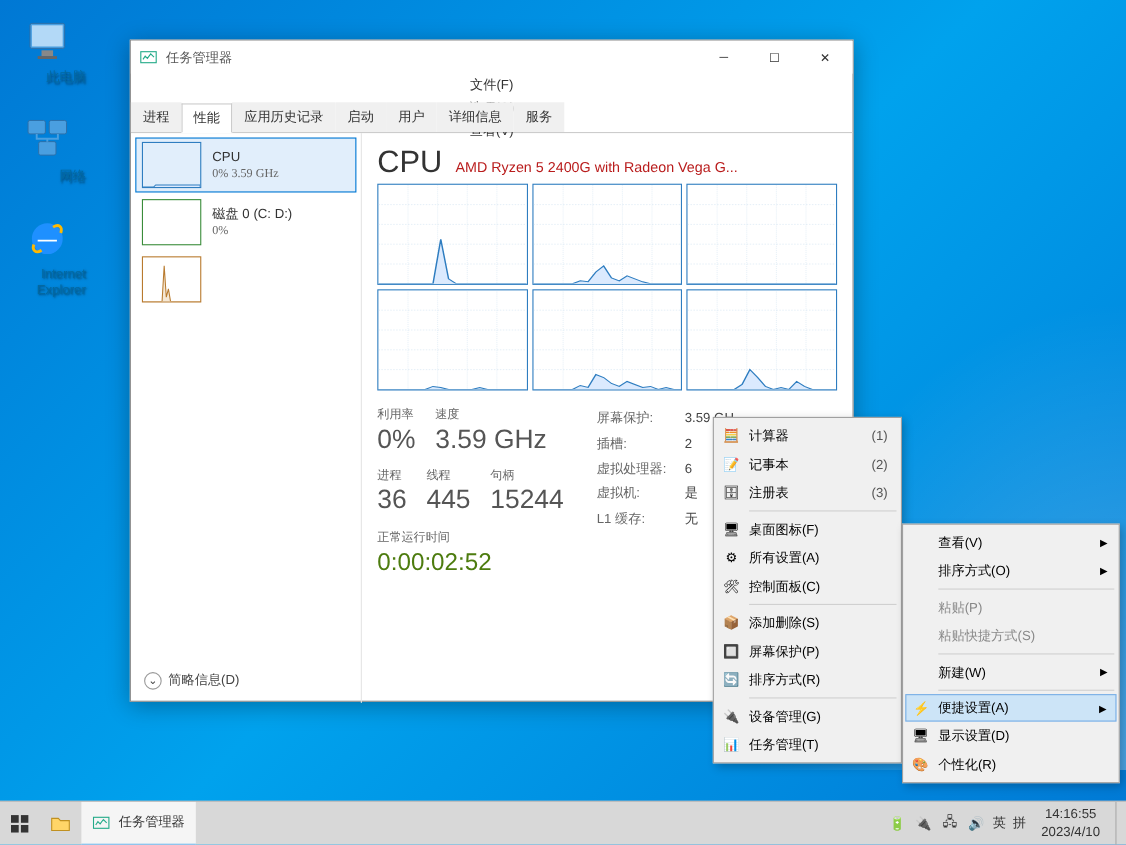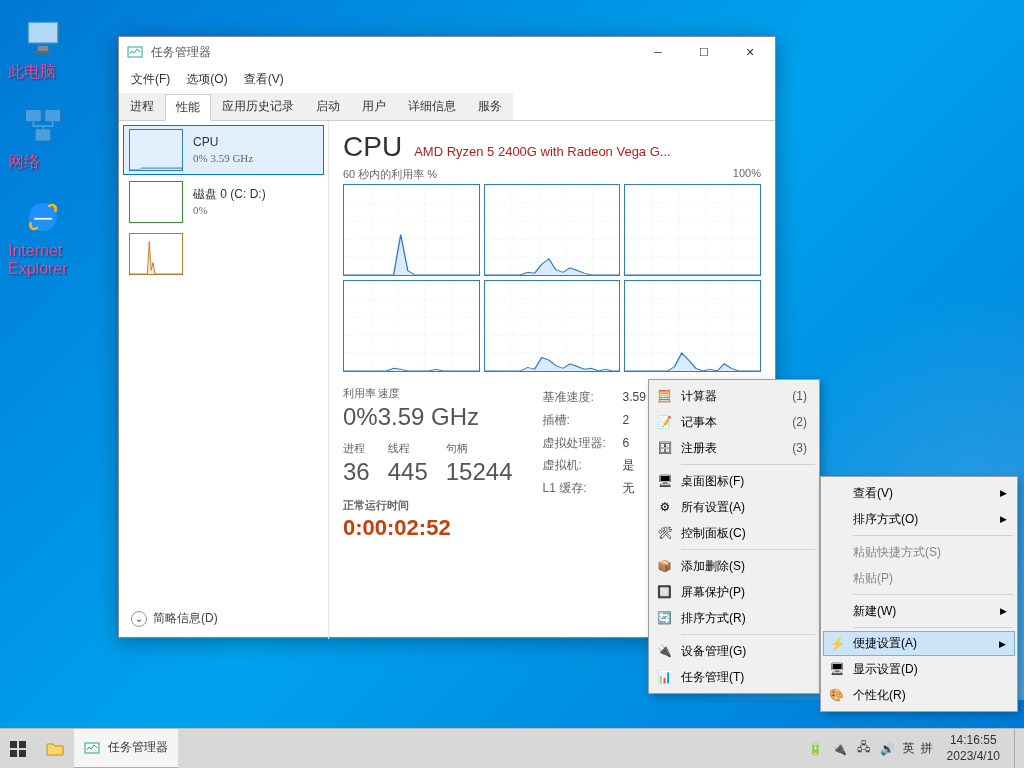--- a/index.html
+++ b/index.html
@@ -1,28 +1,28 @@
 <!DOCTYPE html>
 <html><head>
 <meta charset="utf-8">
 <style>
 * { margin: 0; padding: 0; box-sizing: border-box; font-family: "Microsoft YaHei", "Segoe UI", sans-serif; }
 body { width: 1024px; height: 768px; background: linear-gradient(135deg, #0078d4 0%, #00a2ed 50%, #0078d4 100%); overflow: hidden; position: relative; }
 
 
-.desktop-icon { position: absolute; width: 70px; text-align: left; color: #ec4899; font-size: 16px; text-shadow: 1px 1px 2px rgba(0,0,0,0.5); cursor: pointer; }
+.desktop-icon { position: absolute; width: 70px; text-align: right; color: #0369a1; font-size: 12px; text-shadow: 1px 1px 2px rgba(0,0,0,0.5); cursor: pointer; }
 .desktop-icon .icon-img { width: 42px; height: 42px; margin: 0 auto 4px; display: flex; align-items: center; justify-content: center; }
 
 
 .window { position: absolute; left: 118px; top: 36px; width: 658px; height: 602px; background: white; border: 1px solid #888; box-shadow: 0 4px 20px rgba(0,0,0,0.3); }
 .titlebar { height: 30px; background: white; display: flex; align-items: center; padding: 0 2px 0 8px; }
 .titlebar-icon { width: 16px; height: 16px; margin-right: 8px; }
 .titlebar-text { flex: 1; font-size: 12px; color: #555; }
 .win-btn { width: 46px; height: 30px; display: flex; align-items: center; justify-content: center; font-size: 11px; color: #333; }
-.menubar { height: 24px; display: flex; align-items: center; padding: 0 4px; font-size: 12px; color: #333; }
+.menubar { height: 24px; display: flex; align-items: center; padding: 0 4px; font-size: 12px; color: #333; flex-direction: column; }
 .menubar span { padding: 2px 8px; }
 .tabbar { height: 28px; display: flex; border-bottom: 1px solid #ccc; margin-top: 2px; }
 .tab { padding: 4px 10px; font-size: 12px; border: 1px solid transparent; background: #f0f0f0; color: #333; }
 .tab.active { background: white; border: 1px solid #ccc; border-bottom: 1px solid white; position: relative; top: 1px; text-align: center; }
 
 
 .content { display: flex; height: calc(100% - 82px); }
 .sidebar { width: 210px; padding: 4px; border-right: 1px solid #e5e5e5; }
 .sidebar-item { display: flex; align-items: center; padding: 4px 6px; margin-bottom: 2px; }
 .sidebar-item.selected { background: #e1eefb; border: 1px solid #0078d4; padding: 3px 5px; }
@@ -41,22 +41,22 @@
 .chart { border: 1px solid #2e7dc0; height: 92px; position: relative; overflow: hidden; }
 .chart svg { width: 100%; height: 100%; }
 
 .stats { display: flex; gap: 30px; margin-top: 14px; font-size: 12px; }
 .stat-group .label { color: #666; font-size: 11px; }
 .stat-group .value { font-size: 24px; color: #555; margin-top: 2px; }
 .stat-pairs { font-size: 12px; color: #444; line-height: 1.9; }
 .stat-pairs .row { display: flex; }
 .stat-pairs .k { width: 80px; color: #666; }
 
-.uptime { margin-top: 12px; font-size: 11px; color: #666; font-weight: bold; }
-.uptime-val { font-size: 22px; color: #c2410c; margin-top: 2px; }
+.uptime { margin-top: 12px; font-size: 11px; color: #666; }
+.uptime-val { font-size: 22px; color: #4d7c0f; margin-top: 2px; }
 
 .footer-link { position: absolute; bottom: 10px; left: 12px; font-size: 12px; color: #444; display: flex; align-items: center; gap: 6px; }
 .footer-link .chev { width: 16px; height: 16px; border: 1px solid #999; border-radius: 50%; display: flex; align-items: center; justify-content: center; font-size: 10px; }
 
 
 .context-menu { position: absolute; background: #f0f0f0; border: 1px solid #a0a0a0; box-shadow: 3px 3px 8px rgba(0,0,0,0.25); padding: 3px 2px; font-size: 12px; }
 .ctx1 { left: 648px; top: 379px; width: 172px; }
 .ctx2 { left: 820px; top: 476px; width: 198px; }
 .menu-item { display: flex; align-items: center; height: 26px; padding: 0 22px 0 30px; position: relative; color: #000; }
 .menu-item .micon { position: absolute; left: 6px; width: 16px; height: 16px; display: flex; align-items: center; justify-content: center; }
@@ -178,24 +178,20 @@
             </svg>
         </div>
       </div>
     </div>
 
     <div class="main">
       <div class="main-title">
         <h1>CPU</h1>
         <span class="sub">AMD Ryzen 5 2400G with Radeon Vega G...</span>
       </div>
-      <div class="chart-label">
-        <span>60 秒内的利用率 %</span>
-        <span>100%</span>
-      </div>
       <div class="charts" id="cpu-charts">
           <div class="chart"><svg viewBox="0 0 100 100" preserveAspectRatio="none">
     <line x1="0" y1="20" x2="100" y2="20" stroke="#d5e5f2" stroke-width="0.5" stroke-dasharray="1,1"></line>
               <line x1="0" y1="40" x2="100" y2="40" stroke="#d5e5f2" stroke-width="0.5" stroke-dasharray="1,1"></line>
               <line x1="0" y1="60" x2="100" y2="60" stroke="#d5e5f2" stroke-width="0.5" stroke-dasharray="1,1"></line>
               <line x1="0" y1="80" x2="100" y2="80" stroke="#d5e5f2" stroke-width="0.5" stroke-dasharray="1,1"></line>
               <line x1="20" y1="0" x2="20" y2="100" stroke="#d5e5f2" stroke-width="0.5" stroke-dasharray="1,1"></line>
               <line x1="40" y1="0" x2="40" y2="100" stroke="#d5e5f2" stroke-width="0.5" stroke-dasharray="1,1"></line>
               <line x1="60" y1="0" x2="60" y2="100" stroke="#d5e5f2" stroke-width="0.5" stroke-dasharray="1,1"></line>
               <line x1="80" y1="0" x2="80" y2="100" stroke="#d5e5f2" stroke-width="0.5" stroke-dasharray="1,1"></line>
@@ -259,21 +255,21 @@
               <line x1="40" y1="0" x2="40" y2="100" stroke="#d5e5f2" stroke-width="0.5" stroke-dasharray="1,1"></line>
               <line x1="60" y1="0" x2="60" y2="100" stroke="#d5e5f2" stroke-width="0.5" stroke-dasharray="1,1"></line>
               <line x1="80" y1="0" x2="80" y2="100" stroke="#d5e5f2" stroke-width="0.5" stroke-dasharray="1,1"></line>
     <polygon points="0,100 0,100 5.263157894736842,100 10.526315789473683,100 15.789473684210526,100 21.052631578947366,100 26.31578947368421,100 31.57894736842105,100 36.84210526315789,95 42.10526315789473,80 47.368421052631575,88 52.63157894736842,97 57.89473684210527,100 63.1578947368421,98 68.42105263157895,100 73.68421052631578,92 78.94736842105263,97 84.21052631578947,100 89.47368421052632,100 94.73684210526315,100 100,100 100,100" fill="#dbeafe"></polygon>
     <polyline points="0,100 5.263157894736842,100 10.526315789473683,100 15.789473684210526,100 21.052631578947366,100 26.31578947368421,100 31.57894736842105,100 36.84210526315789,95 42.10526315789473,80 47.368421052631575,88 52.63157894736842,97 57.89473684210527,100 63.1578947368421,98 68.42105263157895,100 73.68421052631578,92 78.94736842105263,97 84.21052631578947,100 89.47368421052632,100 94.73684210526315,100 100,100" fill="none" stroke="#2e7dc0" stroke-width="1"></polyline>
   </svg></div>
         </div>
 
       <div class="stats">
         <div>
-          <div style="display:flex; ">
+          <div style="display:flex; gap:18px;">
             <div class="stat-group">
               <div class="label">利用率</div>
               <div class="value">0%</div>
             </div>
             <div class="stat-group">
               <div class="label">速度</div>
               <div class="value">3.59 GHz</div>
             </div>
           </div>
           <div style="display:flex; gap:18px; margin-top:10px;">
@@ -291,21 +287,21 @@
             </div>
           </div>
           <div class="uptime">
             <div>正常运行时间</div>
             <div class="uptime-val">0:00:02:52</div>
           </div>
         </div>
 
         <div class="stat-pairs">
           <div class="row">
-              <span class="k">基准速度:</span>
+              <span class="k">屏幕保护:</span>
               <span>3.59 GH</span>
             </div>
           <div class="row">
               <span class="k">插槽:</span>
               <span>2</span>
             </div>
           <div class="row">
               <span class="k">虚拟处理器:</span>
               <span>6</span>
             </div>
@@ -385,24 +381,24 @@
   <div class="menu-item">
       <span>查看(V)</span>
       <span class="arrow">▶</span>
     </div>
   <div class="menu-item">
       <span>排序方式(O)</span>
       <span class="arrow">▶</span>
     </div>
   <div class="menu-sep"></div>
   <div class="menu-item disabled">
+      <span>粘贴(P)</span>
+    </div>
+  <div class="menu-item disabled">
       <span>粘贴快捷方式(S)</span>
-    </div>
-  <div class="menu-item disabled">
-      <span>粘贴(P)</span>
     </div>
   <div class="menu-sep"></div>
   <div class="menu-item">
       <span>新建(W)</span>
       <span class="arrow">▶</span>
     </div>
   <div class="menu-sep"></div>
   <div class="menu-item highlight">
       <span class="micon">⚡</span>
       <span>便捷设置(A)</span>

